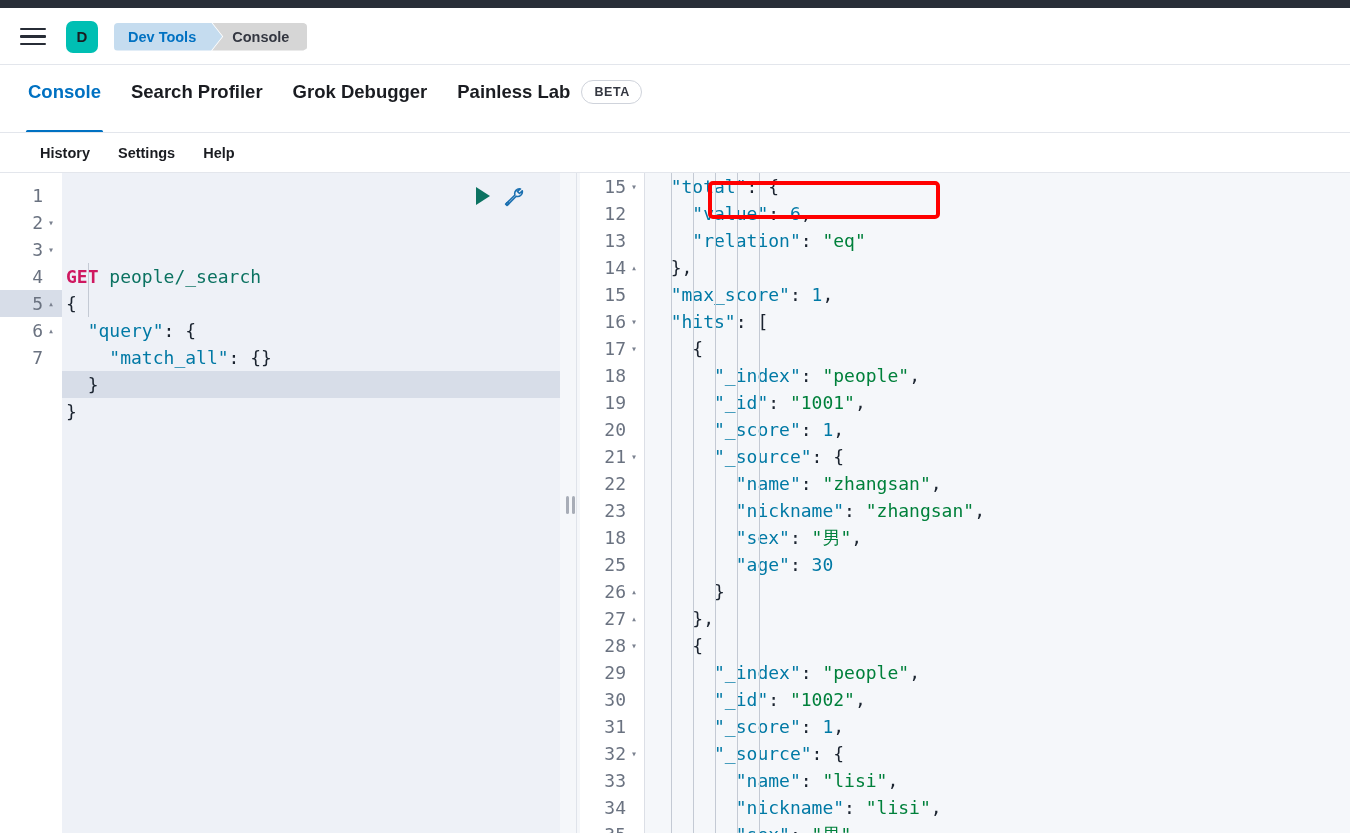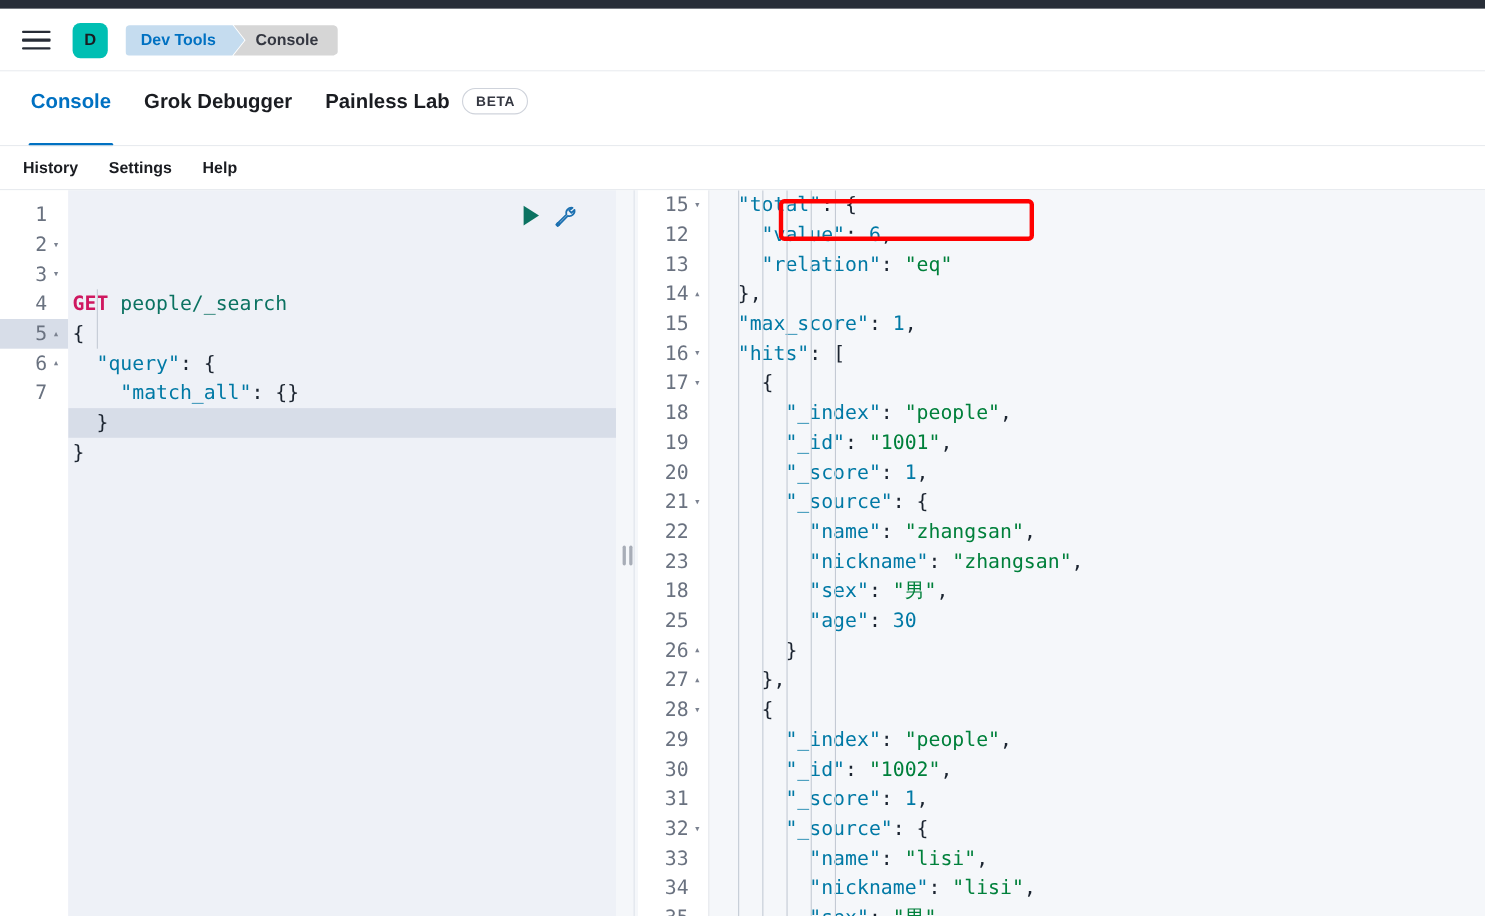--- a/index.html
+++ b/index.html
@@ -141,21 +141,21 @@
     font-weight: 700;
     letter-spacing: 0.6px;
     color: #343741;
   }
 
   
   .submenu {
     height: 40px;
     display: flex;
     align-items: center;
-    padding-left: 7px;
+    padding-left: 26px;
     background: #ffffff;
     position: relative;
   }
   .submenu::after {
     content: "";
     position: absolute;
     left: 0; right: 0; bottom: 0;
     height: 1px;
     background: #e3e6ec;
   }
@@ -331,20 +331,23 @@
     <div class="crumb crumb-first">Dev Tools</div>
     <div class="crumb crumb-last">Console</div>
   </div>
 </div>
 
 <div class="tabbar">
   <div class="tab active">
     <span>Console</span>
   </div>
   <div class="tab">
+    <span>Search Profiler</span>
+  </div>
+  <div class="tab">
     <span>Grok Debugger</span>
   </div>
   <div class="tab">
     <span>Painless Lab</span>
     <span class="beta-badge">BETA</span>
   </div>
 </div>
 
 <div class="submenu">
   <div class="submenu-item">History</div>

